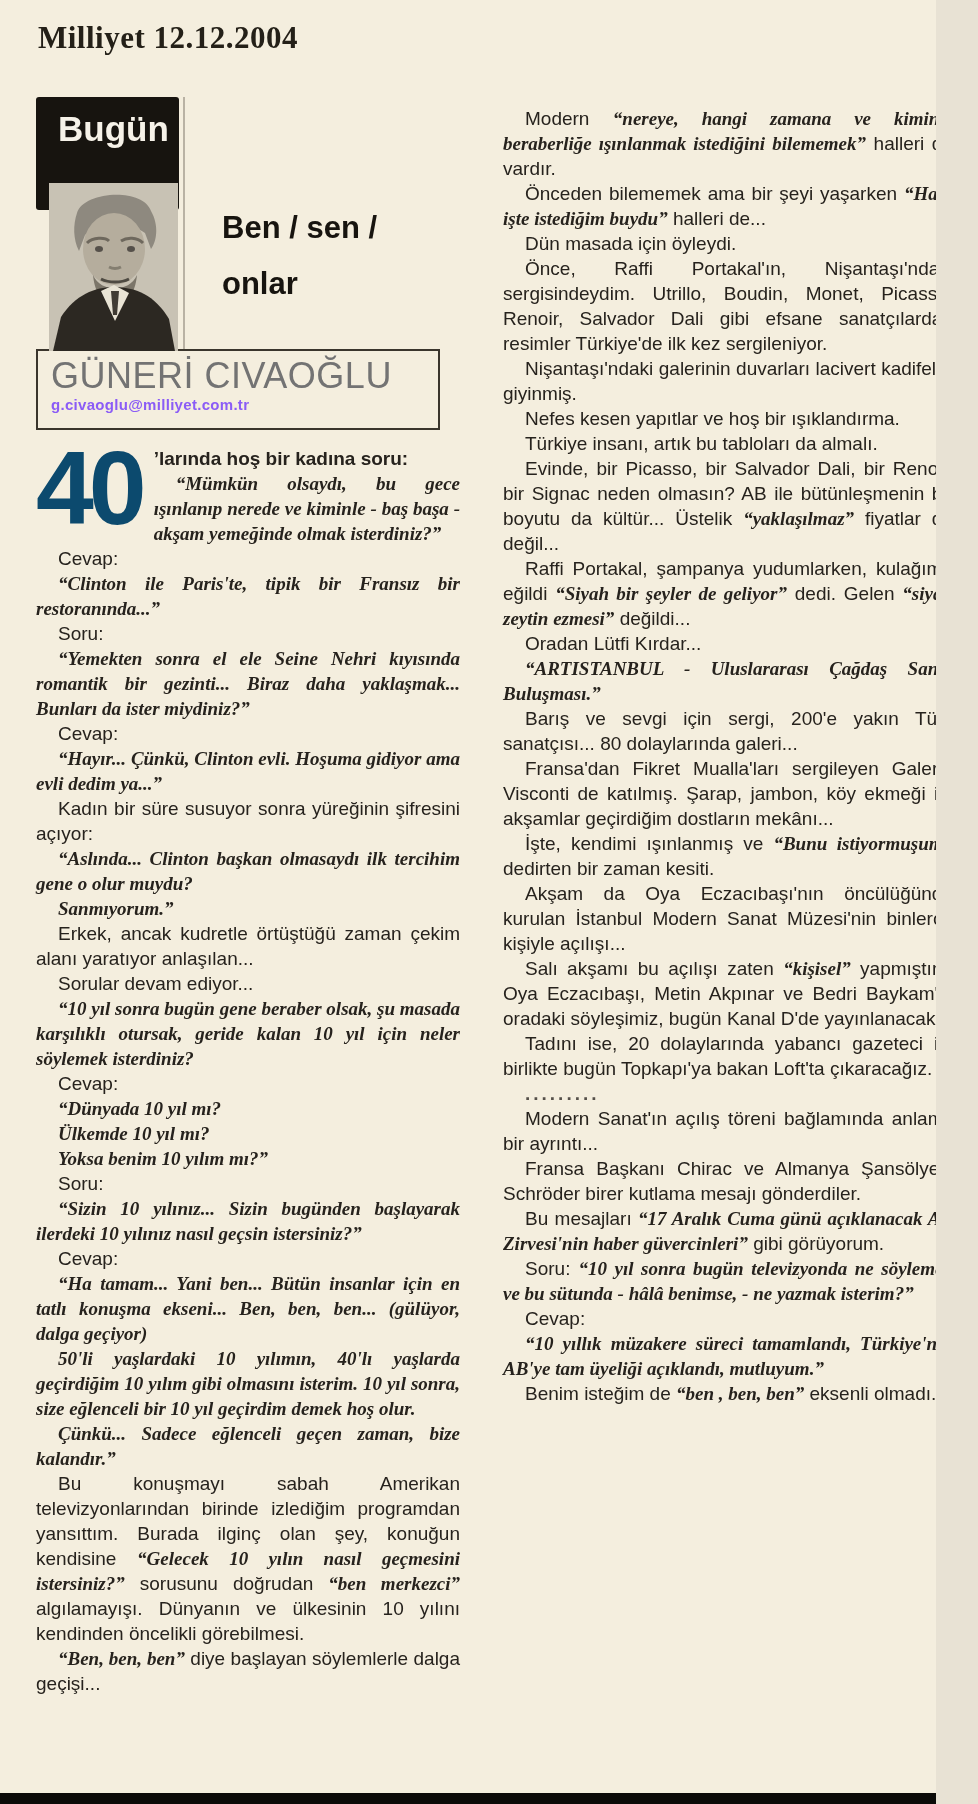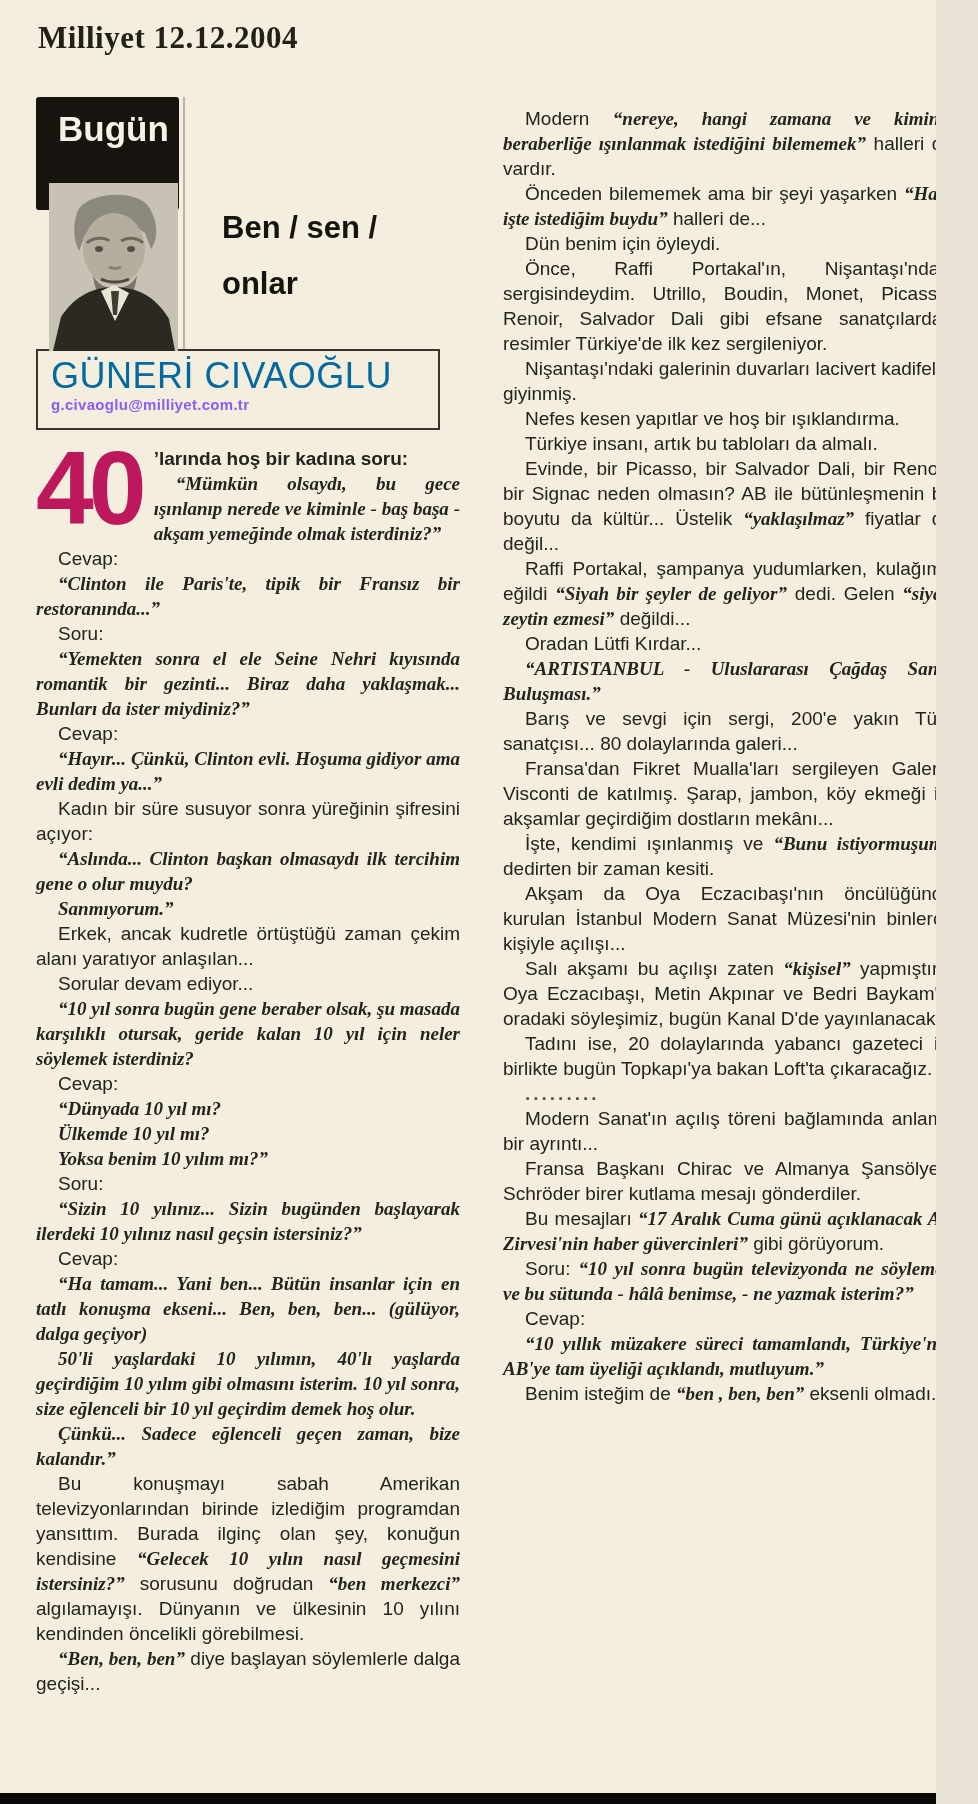--- a/index.html
+++ b/index.html
@@ -10,30 +10,30 @@
   .badge{position:absolute;left:36px;top:97px;width:143px;height:113px;background:#17140f;
          color:#f6f2e8;font-weight:bold;font-size:35px;box-sizing:border-box;
          padding:12px 0 0 22px;border-radius:3px;}
   .photo{position:absolute;left:49px;top:183px;width:129px;height:168px;z-index:2;}
   .photo svg{display:block;width:100%;height:100%;}
   .vrule{position:absolute;left:183px;top:97px;width:2px;height:254px;background:#b9b2a4;}
   .title{position:absolute;left:222px;top:200px;width:250px;font-weight:bold;
          font-size:31px;line-height:56px;color:#17140f;}
   .namebox{position:absolute;left:36px;top:349px;width:404px;height:81px;
            border:2px solid #3a352c;box-sizing:border-box;padding:5px 10px 0 13px;}
-  .name{font-size:36px;line-height:40px;letter-spacing:0.5px;color:#0369a1;white-space:nowrap;}
+  .name{font-size:36px;line-height:40px;letter-spacing:0.5px;color:#737373;white-space:nowrap;}
   .email{font-size:15px;font-weight:bold;color:#8b5cf6;letter-spacing:0.3px;}
   .col{position:absolute;text-align:justify;font-size:19px;line-height:25px;color:#26221d;}
   .col p{margin:0;text-indent:22px;}
   .col p.ni{text-indent:0;font-weight:bold;}
   .col p.dots{letter-spacing:3px;font-weight:bold;color:#55504a;}
   .col-left{left:36px;top:446px;width:424px;}
   .col-right{left:503px;top:106px;width:450px;}
   .dropcap{float:left;font-weight:bold;font-size:104px;line-height:76px;
-           margin:4px 12px 2px 0;letter-spacing:-5px;color:#be185d;}
+           margin:4px 12px 2px 0;letter-spacing:-5px;color:#0c4a6e;}
   .bq{font-family:"Liberation Serif",serif;font-weight:bold;font-style:italic;}
   .bottombar{position:absolute;left:0;top:1793px;width:978px;height:11px;background:#0b0a08;}
 </style>
 </head>
 <body>
 
 <div class="page">
 
   <div class="header">Milliyet 12.12.2004</div>
 
@@ -98,21 +98,21 @@
       <p><span class="bq">“Ha tamam... Yani ben... Bütün insanlar için en tatlı konuşma ekseni... Ben, ben, ben... (gülüyor, dalga geçiyor)</span></p>
       <p><span class="bq">50'li yaşlardaki 10 yılımın, 40'lı yaşlarda geçirdiğim 10 yılım gibi olmasını isterim. 10 yıl sonra, size eğlenceli bir 10 yıl geçirdim demek hoş olur.</span></p>
       <p><span class="bq">Çünkü... Sadece eğlenceli geçen zaman, bize kalandır.”</span></p>
       <p><span class="nt">Bu konuşmayı sabah Amerikan televizyonlarından birinde izlediğim programdan yansıttım. Burada ilginç olan şey, konuğun kendisine </span><span class="bq">“Gelecek 10 yılın nasıl geçmesini istersiniz?”</span><span class="nt"> sorusunu doğrudan </span><span class="bq">“ben merkezci”</span><span class="nt"> algılamayışı. Dünyanın ve ülkesinin 10 yılını kendinden öncelikli görebilmesi.</span></p>
       <p><span class="bq">“Ben, ben, ben”</span><span class="nt"> diye başlayan söylemlerle dalga geçişi...</span></p>
     </div>
 
   <div class="col col-right">
       <p><span class="nt">Modern </span><span class="bq">“nereye, hangi zamana ve kiminle beraberliğe ışınlanmak istediğini bilememek”</span><span class="nt"> halleri de vardır.</span></p>
       <p><span class="nt">Önceden bilememek ama bir şeyi yaşarken </span><span class="bq">“Hah, işte istediğim buydu”</span><span class="nt"> halleri de...</span></p>
-      <p><span class="nt">Dün benim için öyleydi.</span></p>
+      <p><span class="nt">Dün masada için öyleydi.</span></p>
       <p><span class="nt">Önce, Raffi Portakal'ın, Nişantaşı'ndaki sergisindeydim. Utrillo, Boudin, Monet, Picasso, Renoir, Salvador Dali gibi efsane sanatçılardan resimler Türkiye'de ilk kez sergileniyor.</span></p>
       <p><span class="nt">Nişantaşı'ndaki galerinin duvarları lacivert kadifeler giyinmiş.</span></p>
       <p><span class="nt">Nefes kesen yapıtlar ve hoş bir ışıklandırma.</span></p>
       <p><span class="nt">Türkiye insanı, artık bu tabloları da almalı.</span></p>
       <p><span class="nt">Evinde, bir Picasso, bir Salvador Dali, bir Renoir, bir Signac neden olmasın? AB ile bütünleşmenin bir boyutu da kültür... Üstelik </span><span class="bq">“yaklaşılmaz”</span><span class="nt"> fiyatlar da değil...</span></p>
       <p><span class="nt">Raffi Portakal, şampanya yudumlarken, kulağıma eğildi </span><span class="bq">“Siyah bir şeyler de geliyor”</span><span class="nt"> dedi. Gelen </span><span class="bq">“siyah zeytin ezmesi”</span><span class="nt"> değildi...</span></p>
       <p><span class="nt">Oradan Lütfi Kırdar...</span></p>
       <p><span class="bq">“ARTISTANBUL - Uluslararası Çağdaş Sanat Buluşması.”</span></p>
       <p><span class="nt">Barış ve sevgi için sergi, 200'e yakın Türk sanatçısı... 80 dolaylarında galeri...</span></p>
       <p><span class="nt">Fransa'dan Fikret Mualla'ları sergileyen Galerie Visconti de katılmış. Şarap, jambon, köy ekmeği ile akşamlar geçirdiğim dostların mekânı...</span></p>

